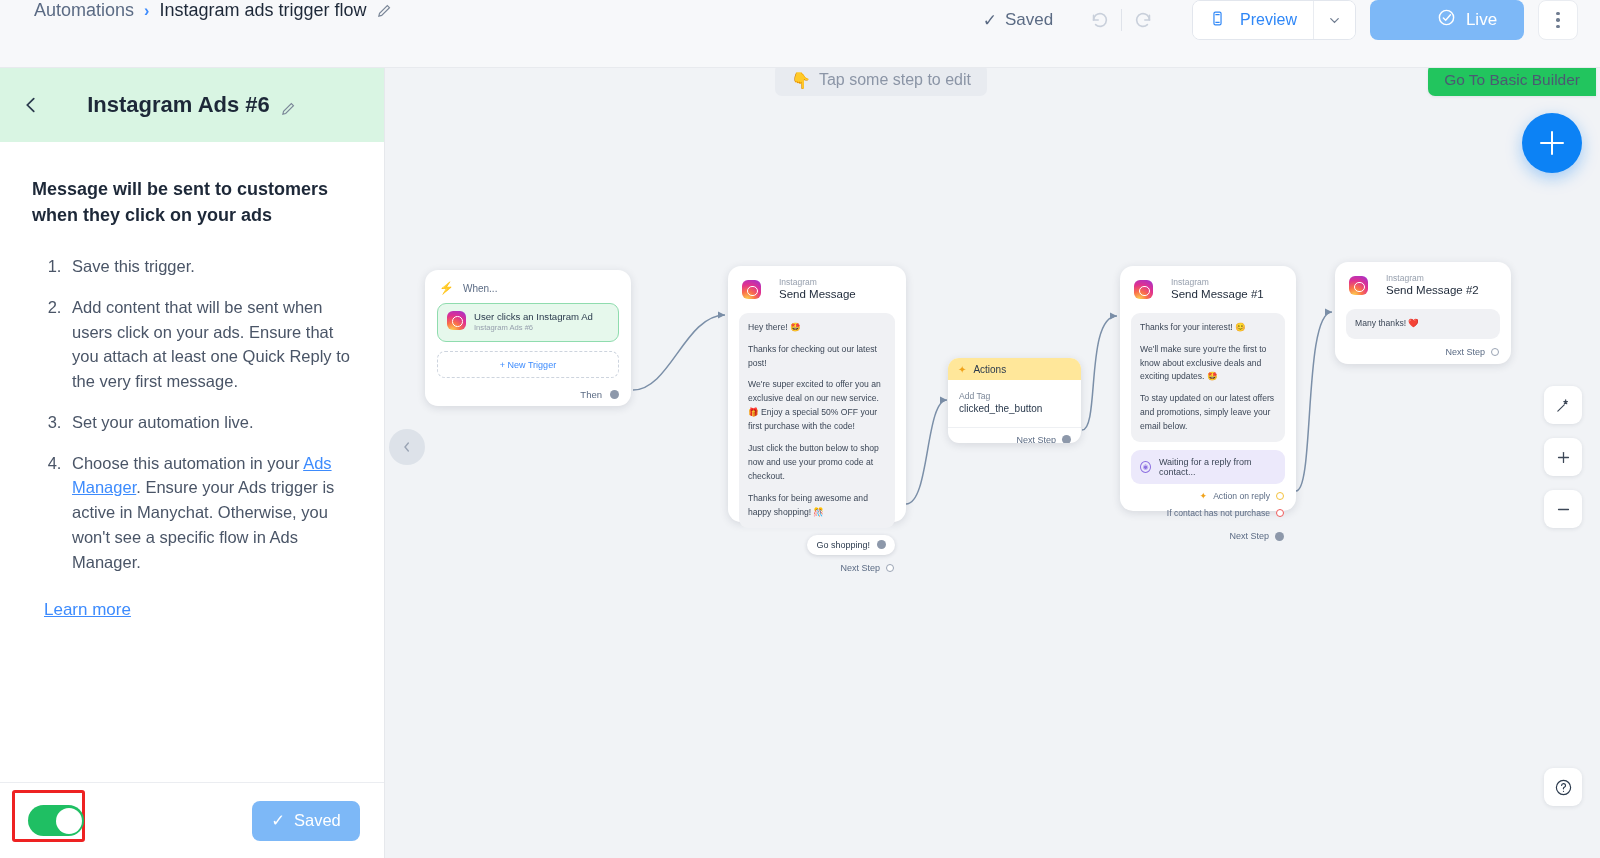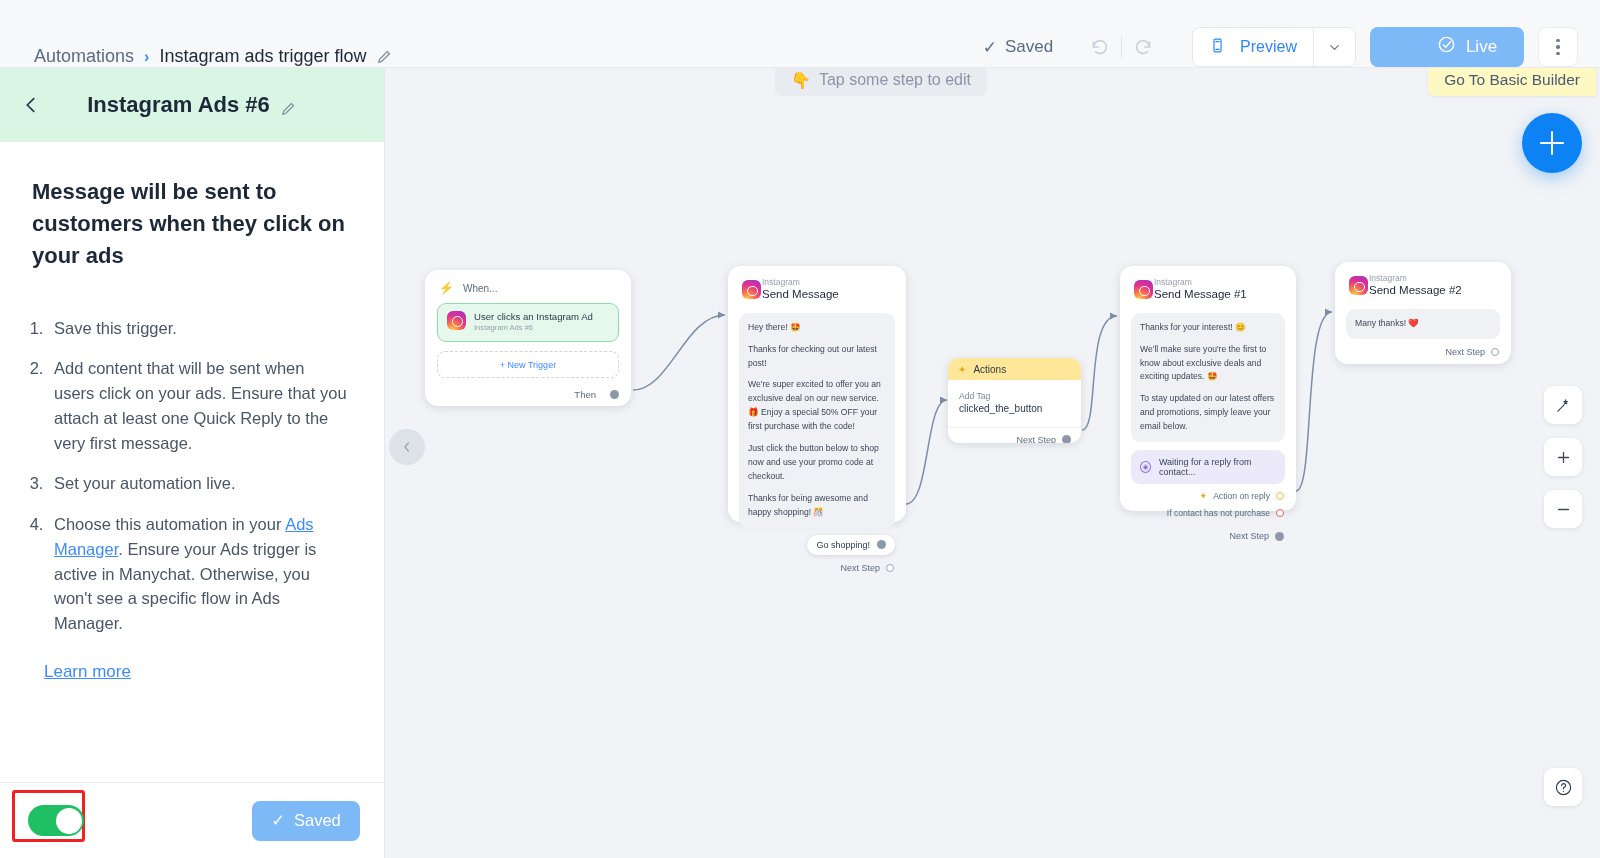--- a/index.html
+++ b/index.html
@@ -8,21 +8,21 @@
     font-family: "Liberation Sans", sans-serif;
     background: #ffffff;
     overflow: hidden;
   }
   .app { position: relative; width: 1600px; height: 858px; background:#fff; }
 
   
   .topbar {
     position:absolute; left:0; top:0; width:1600px; height:68px;
     background:#f7f8fa; border-bottom:1px solid #e8eaee;
-    display:flex; align-items:flex-end;
+    display:flex; align-items:flex-start;
   }
   .crumbs { display:flex; align-items:center; gap:10px; margin-left:34px; }
   .crumb-root { font-size:18px; color:#5b6b84; }
   .crumb-sep { color:#3d8bfd; font-size:16px; font-weight:700; }
   .crumb-cur { font-size:18px; color:#1d2838; }
   .pencil { width:17px; height:17px; display:inline-block; color:#7b8798; }
   .topright { margin-left:auto; display:flex; align-items:center; gap:0; padding-right:22px; }
   .saved-chip { display:flex; align-items:center; gap:8px; font-size:17px; color:#5b6b84; margin-right:26px; }
   .undo-redo { display:flex; align-items:center; gap:0px; margin-right:28px; }
   .ur-btn { width:42px; height:34px; display:flex; align-items:center; justify-content:center; color:#c9d0db; }
@@ -41,56 +41,56 @@
   
   .sidebar {
     position:absolute; left:0; top:68px; width:385px; height:790px;
     background:#fff; border-right:1px solid #e6e8ec; display:flex; flex-direction:column;
   }
   .sb-head { height:74px; background:#d9f5e3; display:flex; align-items:center; position:relative; flex:0 0 74px; }
   .sb-back { position:absolute; left:16px; width:30px; height:30px; display:flex; align-items:center; justify-content:center; color:#2b3a4d; }
   .sb-title { width:100%; text-align:center; font-size:22px; font-weight:bold; color:#1d2838;
         display:flex; align-items:center; justify-content:center; gap:10px; }
   .sb-body { flex:1 1 auto; padding:34px 30px 0 32px; overflow:hidden; }
-  .sb-lead { font-size:22px; font-weight:bold; color:#1d2838; line-height:1.45; margin-bottom:44px; max-width:320px; }
-  ol.sb-steps { list-style:decimal; margin-left:16px; color:#4a5567; font-size:16.5px; line-height:1.5; }
+  .sb-lead { font-size:18px; font-weight:bold; color:#1d2838; line-height:1.45; margin-bottom:26px; max-width:320px; }
+  ol.sb-steps { list-style:decimal; margin-left:34px; color:#4a5567; font-size:16.5px; line-height:1.5; }
   ol.sb-steps li { margin-bottom:16px; padding-left:6px; max-width:300px; }
   .lnk { color:#3d8bfd; }
   .learn { display:inline-block; margin-top:10px; margin-left:12px; color:#3d8bfd; font-size:17px; }
   .sb-foot { flex:0 0 76px; border-top:1px solid #ebedf1; display:flex; align-items:center;
         padding:0 24px 0 18px; position:relative; background:#fff; }
   .toggle-hl { position:absolute; left:12px; top:7px; width:73px; height:52px; border:3px solid #ee2222; border-radius:3px; }
   .toggle { width:56px; height:31px; border-radius:16px; background:#1fbf63; position:relative; margin-left:10px; }
   .toggle .knob { position:absolute; right:2.5px; top:2.5px; width:26px; height:26px; border-radius:50%; background:#fff; }
   .saved-btn { margin-left:auto; min-width:108px; height:40px; border-radius:8px; background:#7db8f7; color:#fff;
         display:flex; align-items:center; justify-content:center; gap:9px; font-size:16.5px; }
 
   
   .canvas { position:absolute; left:385px; top:68px; width:1215px; height:790px; background:#f1f3f6; overflow:hidden; }
   .tap-hint { position:absolute; left:390px; top:-4px; height:32px; padding:0 16px; background:#e8ebf0; border-radius:7px;
         display:flex; align-items:center; gap:8px; color:#8b95a6; font-size:16px; }
-  .basic-builder { position:absolute; right:4px; top:-4px; height:32px; padding:0 16px; background:#fef9c3;
+  .basic-builder { position:absolute; right:4px; top:-4px; height:32px; padding:0 16px; background:#22c55e;
         border-radius:7px 0 0 7px; display:flex; align-items:center; color:#4b5a72; font-size:15.5px; box-shadow:0 1px 3px rgba(30,40,60,.08); }
   .fab { position:absolute; right:18px; top:45px; width:60px; height:60px; border-radius:50%; background:#0c82f5;
         display:flex; align-items:center; justify-content:center; box-shadow:0 5px 16px rgba(12,130,245,.35); }
   .fab::before { content:""; position:absolute; width:24px; height:2.6px; background:#fff; border-radius:2px; }
   .fab::after  { content:""; position:absolute; width:2.6px; height:24px; background:#fff; border-radius:2px; }
   .collapse { position:absolute; left:4px; top:361px; width:36px; height:36px; border-radius:50%; background:#dde2e9;
         display:flex; align-items:center; justify-content:center; color:#9aa4b4; }
   .zoomtools { position:absolute; right:18px; top:318px; display:flex; flex-direction:column; gap:14px; }
   .zt { width:38px; height:38px; border-radius:9px; background:#fff; display:flex; align-items:center; justify-content:center;
         box-shadow:0 1px 4px rgba(30,40,60,.10); color:#3c4757; }
   .helpbtn { position:absolute; right:18px; top:700px; width:38px; height:38px; border-radius:9px; background:#fff;
         display:flex; align-items:center; justify-content:center; box-shadow:0 1px 4px rgba(30,40,60,.10); color:#2b3a4d; }
 
   svg.wires { position:absolute; left:0; top:0; width:1215px; height:790px; pointer-events:none; }
 
   
   .node { position:absolute; background:#fff; border-radius:13px; box-shadow:0 2px 9px rgba(28,40,64,.13); }
-  .node-head { display:flex; align-items:center; gap:1px; padding:12px 14px 4px 14px; }
+  .node-head { display:flex; align-items:center; gap:18px; padding:12px 14px 4px 14px; }
   .ig-badge { width:19px; height:19px; border-radius:6px; flex:0 0 19px;
         background:radial-gradient(circle at 28% 102%, #fdd451 0%, #f9704a 33%, #e0318f 62%, #9a31d6 100%); position:relative; }
   .ig-badge::after { content:""; position:absolute; left:5.2px; top:5.2px; width:8.5px; height:8.5px; border-radius:50%;
         border:1.6px solid #fff; }
   .hd-txt .sup { font-size:8.5px; color:#97a0ae; line-height:1.1; }
   .hd-txt .main { font-size:11.5px; color:#1d2838; line-height:1.25; }
   .bubble { margin:7px 11px 0 11px; background:#f0f1f4; border-radius:9px; padding:8px 9px; font-size:8.6px;
         color:#3c4757; line-height:1.62; }
   .bubble p { margin-bottom:8px; }
   .bubble p:last-child { margin-bottom:0; }
@@ -104,21 +104,21 @@
   
   #node-trigger { left:40px; top:202px; width:206px; height:136px; }
   .trg-head { display:flex; align-items:center; gap:9px; padding:12px 14px 0 14px; font-size:10px; color:#5b6b84; }
   .bolt { color:#2b3a4d; font-size:12px; line-height:1; }
   .trg-item { margin:9px 12px 0 12px; background:#e6f8ec; border:1px solid #8fdcae; border-radius:9px;
         padding:7px 9px; display:flex; align-items:flex-start; gap:8px; }
   .trg-item .txt .t1 { font-size:9.6px; color:#2b3a4d; line-height:1.3; }
   .trg-item .txt .t2 { font-size:7.6px; color:#97a0ae; line-height:1.4; }
   .new-trigger { margin:9px 12px 0 12px; height:27px; border:1.2px dashed #cdd4de; border-radius:8px;
         display:flex; align-items:center; justify-content:center; font-size:9px; color:#3d8bfd; }
-  .then-row { display:flex; align-items:center; justify-content:flex-end; gap:14px; font-size:9.5px; color:#5b6b84;
+  .then-row { display:flex; align-items:center; justify-content:flex-end; gap:8px; font-size:9.5px; color:#5b6b84;
         padding:11px 12px 0 18px; }
 
   
   #node-msg1 { left:343px; top:198px; width:178px; height:256px; }
   .qr-row { display:flex; justify-content:flex-end; padding:7px 11px 0 11px; }
   .qr { background:#fff; border-radius:14px; box-shadow:0 1px 4px rgba(28,40,64,.16); padding:5px 9px;
         font-size:9px; color:#2b3a4d; display:flex; align-items:center; gap:7px; }
 
   
   #node-actions { left:563px; top:290px; width:133px; height:85px; border-radius:11px; overflow:hidden; }

